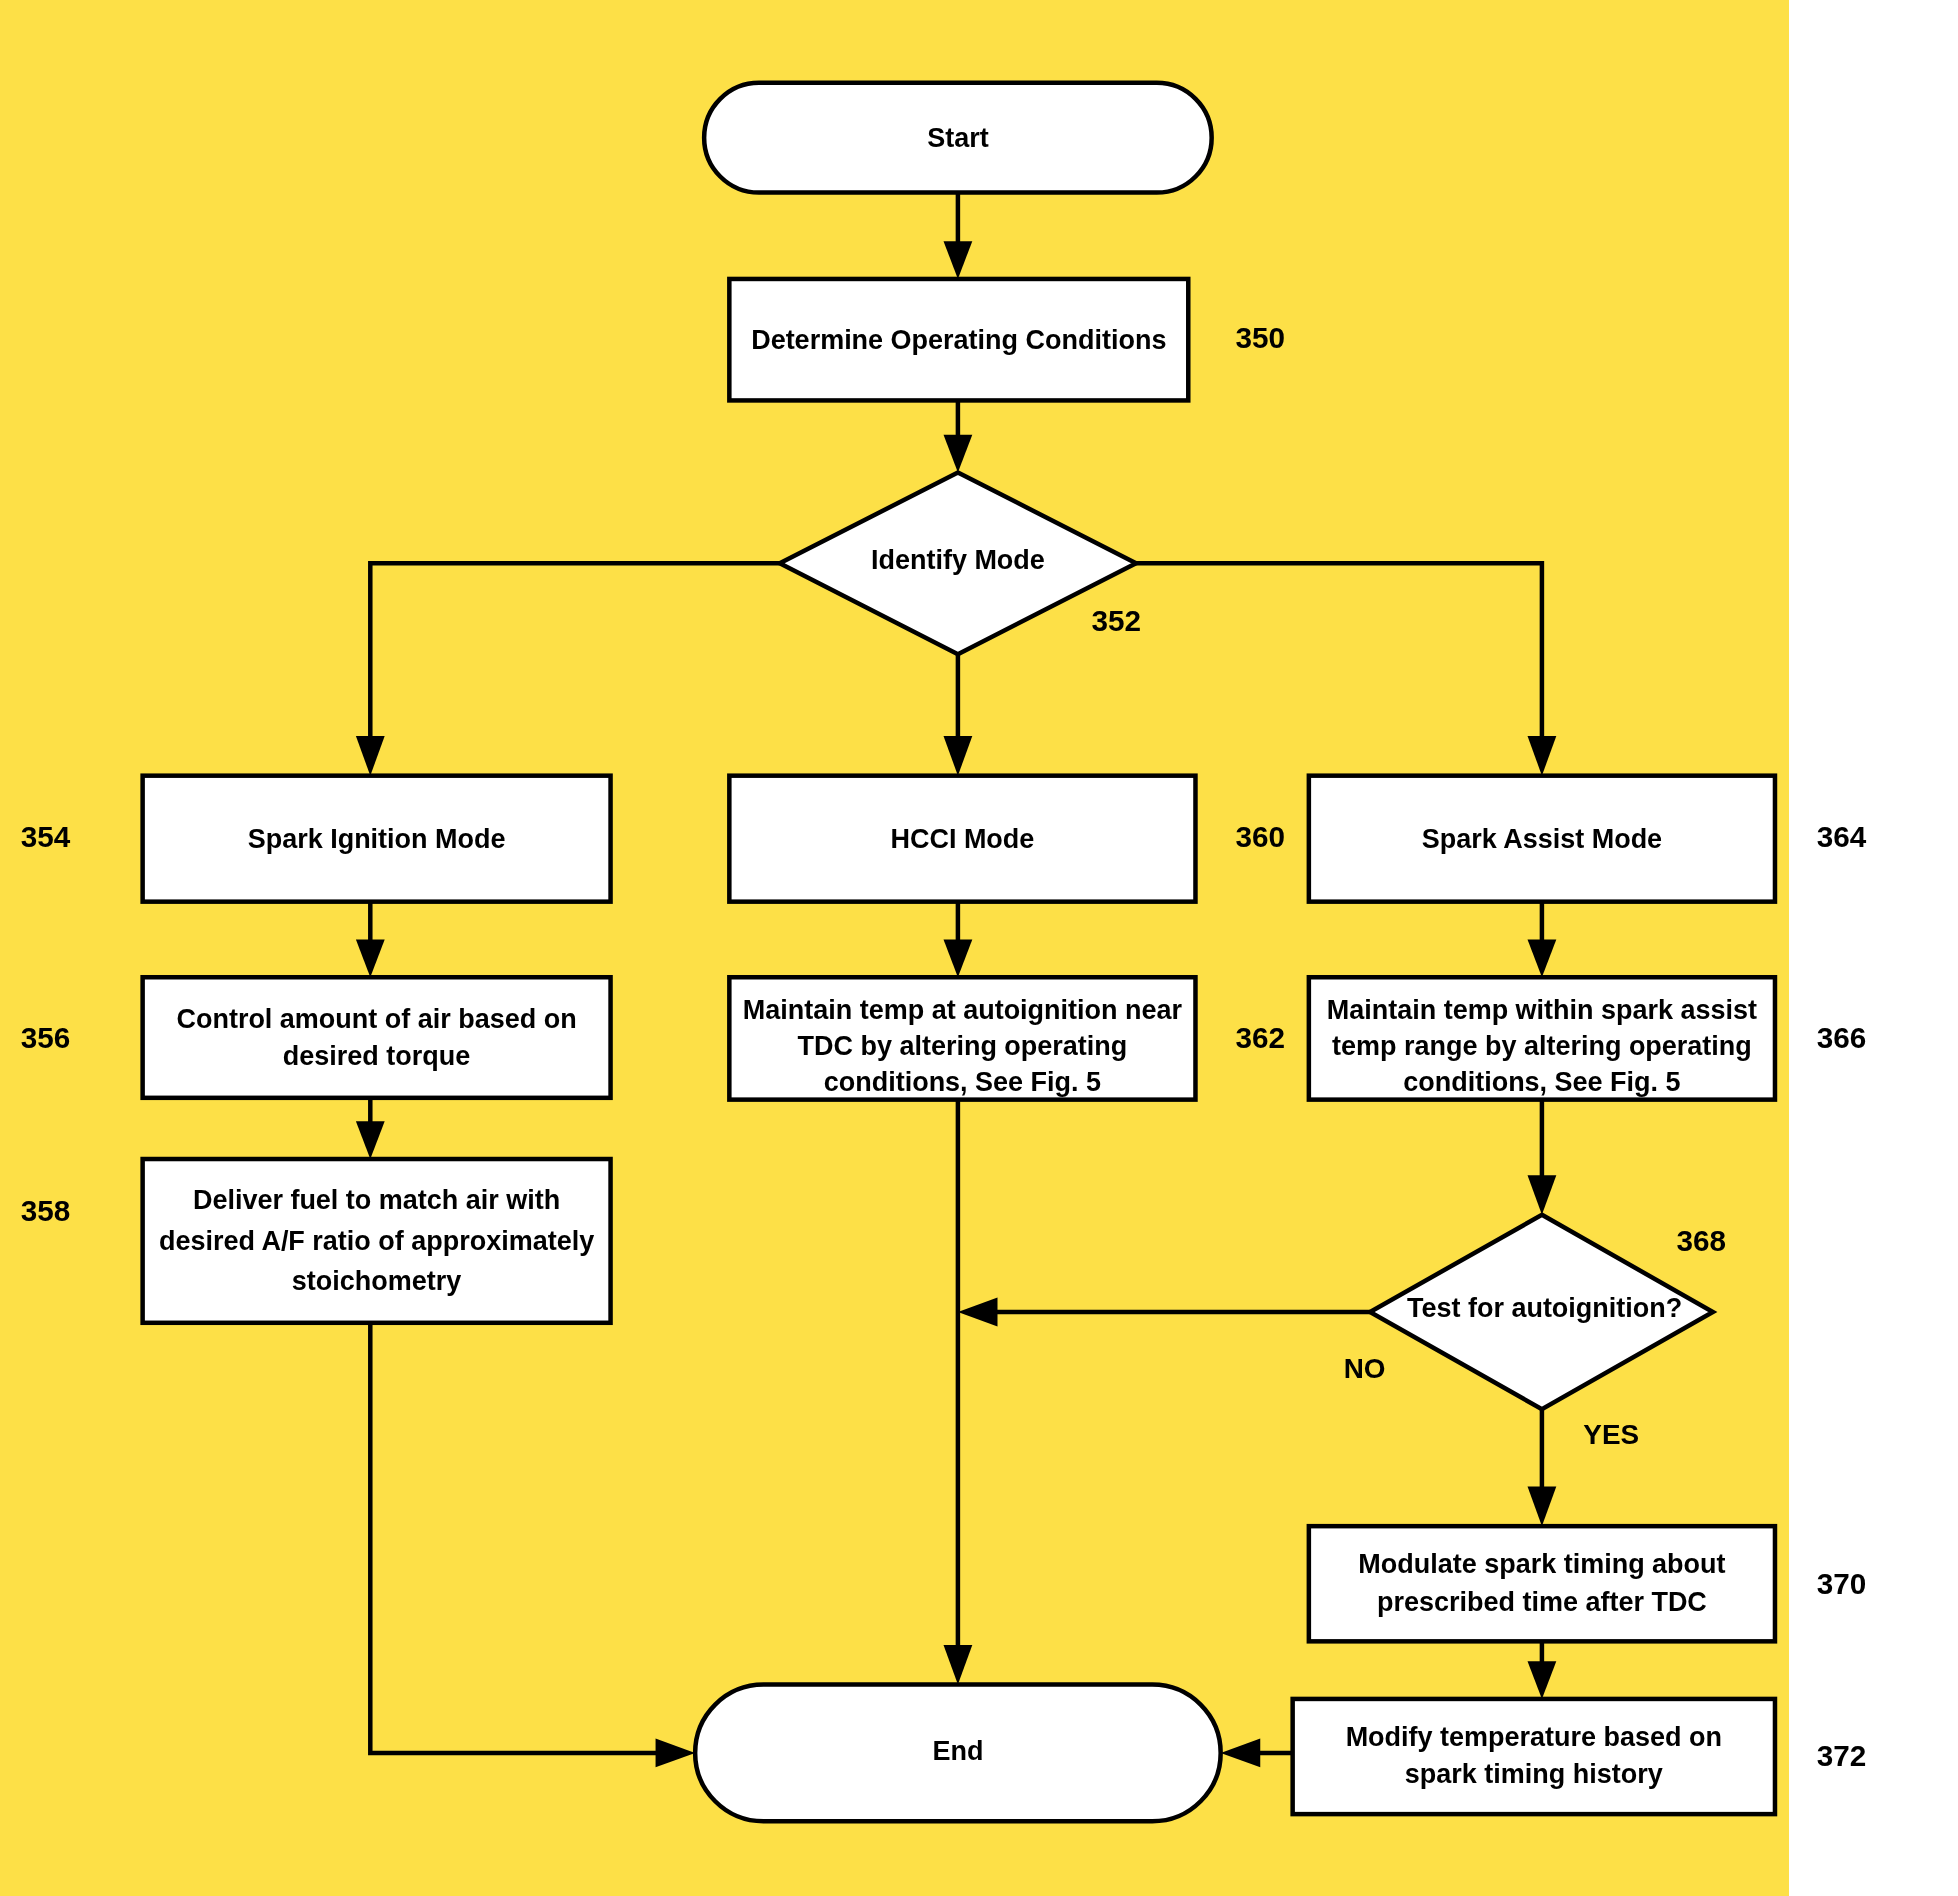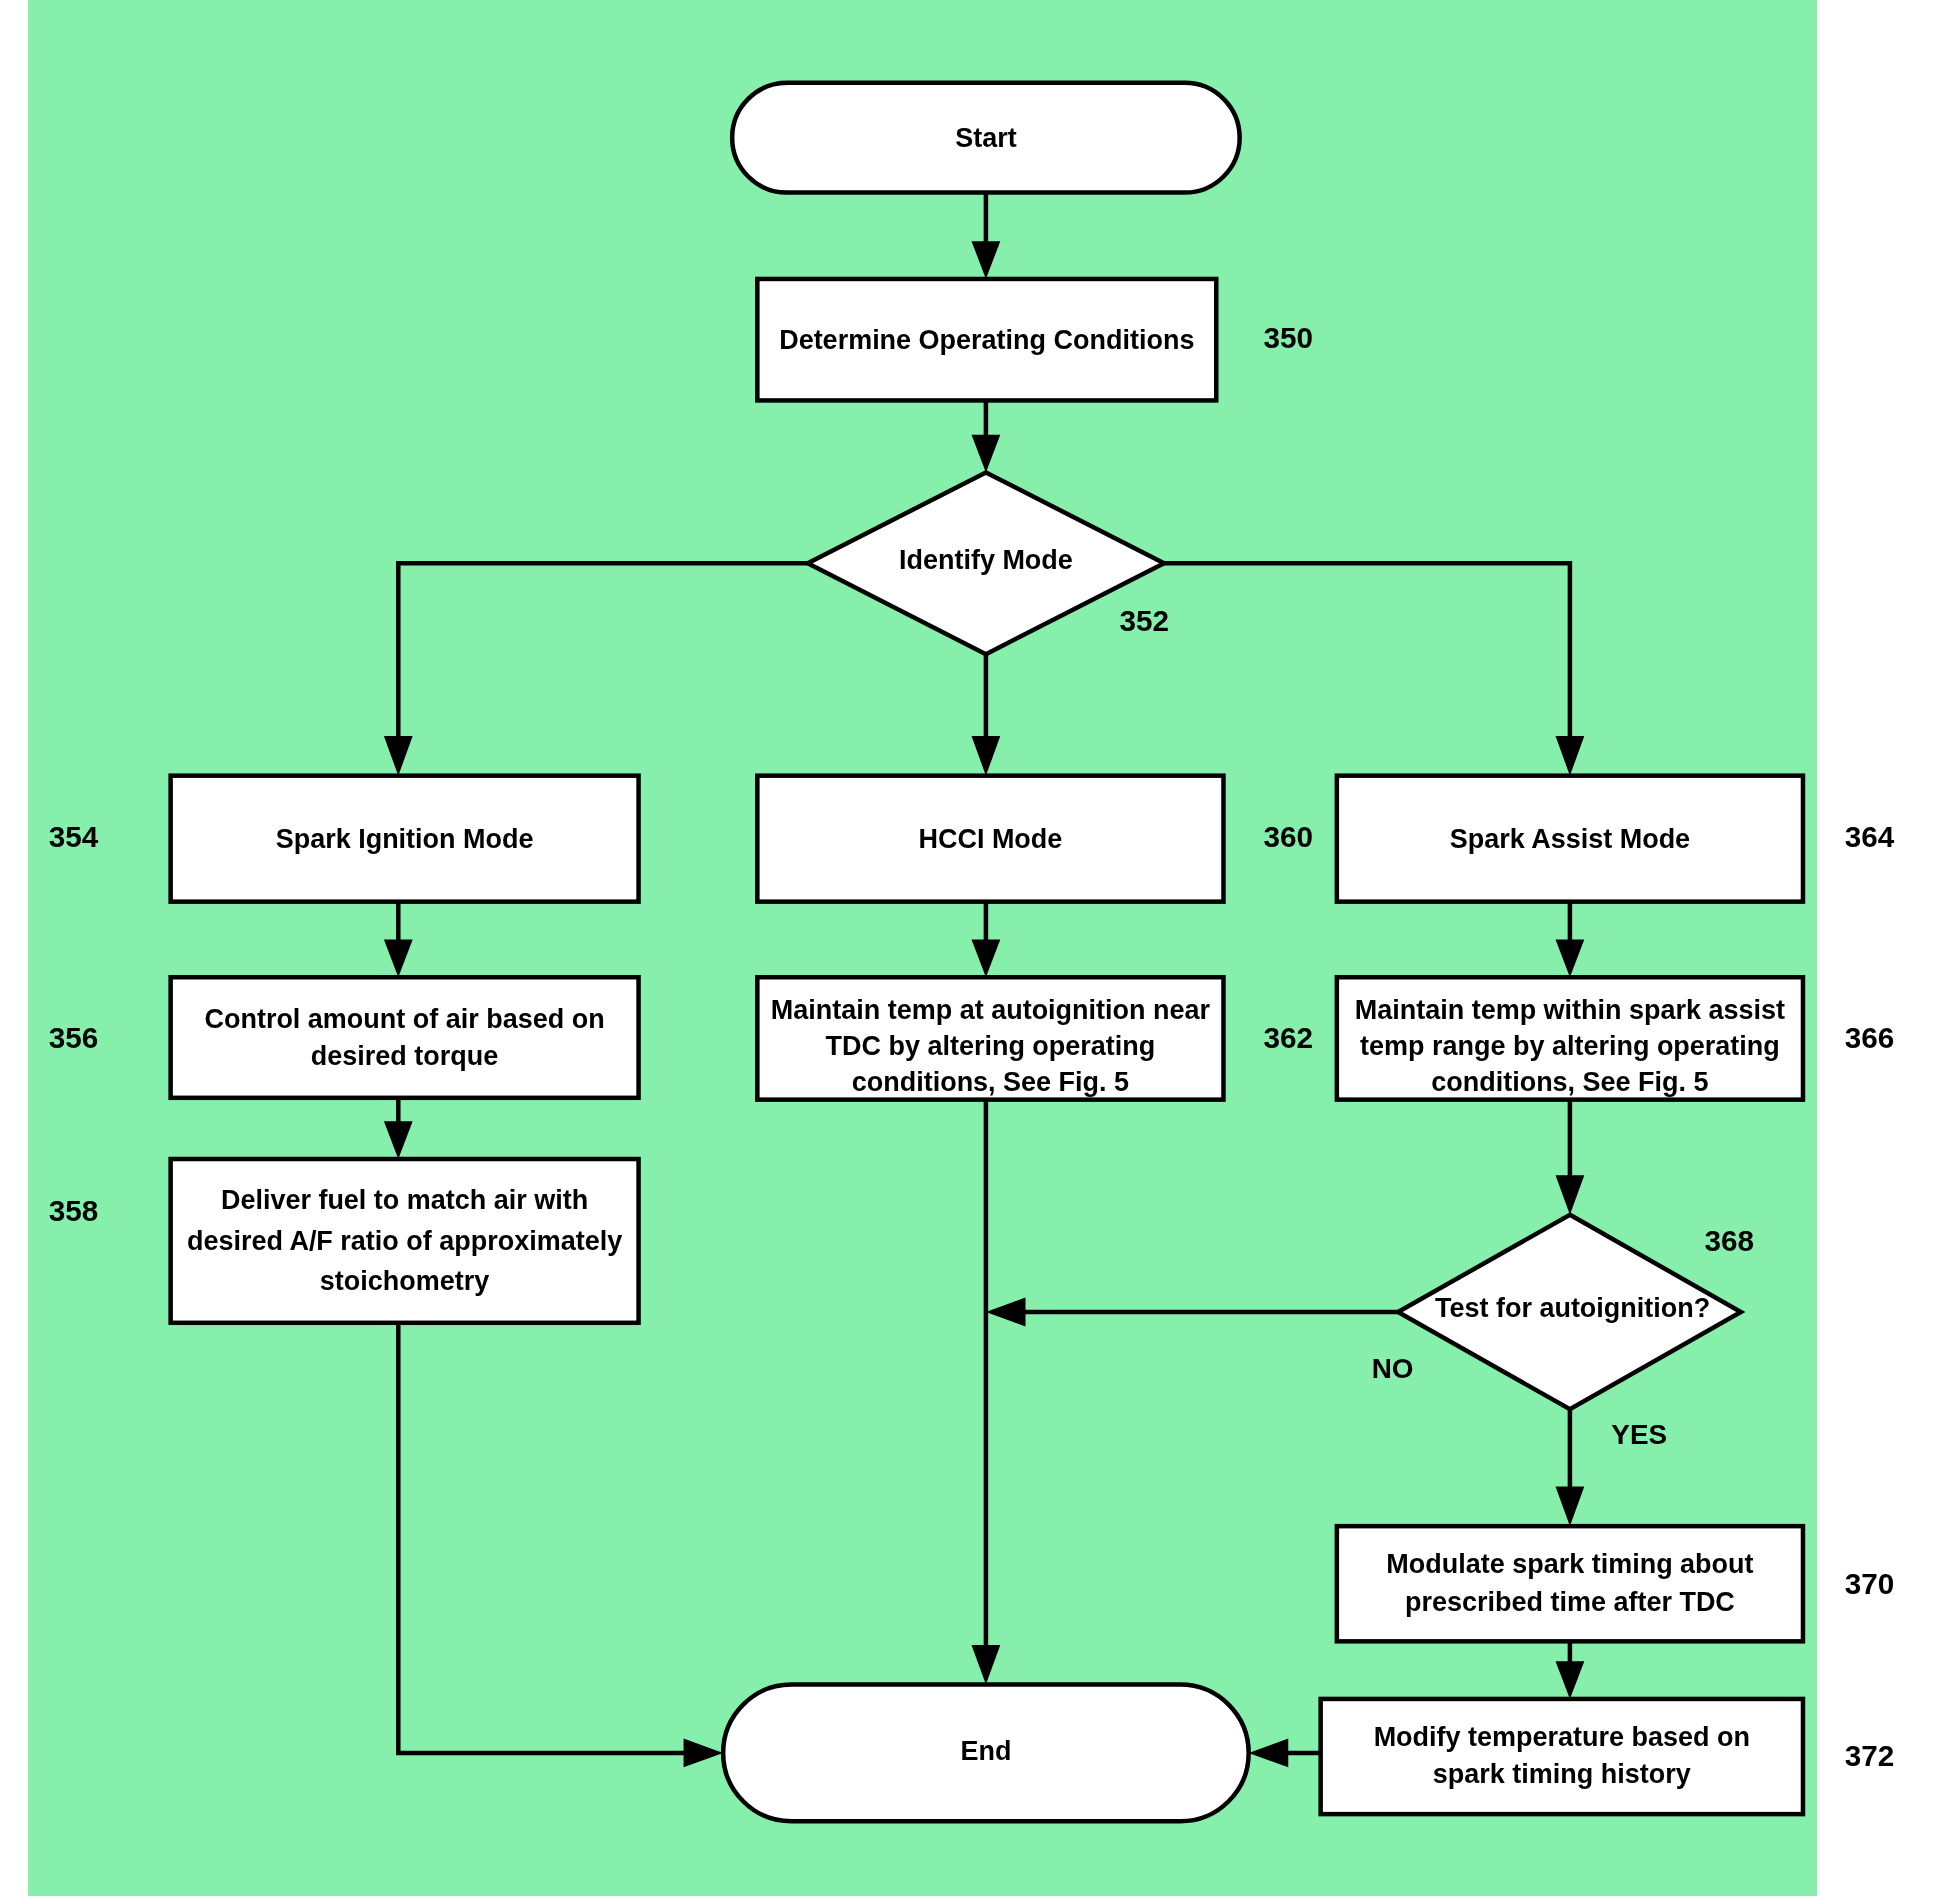--- a/index.html
+++ b/index.html
@@ -4,23 +4,22 @@
 <style>
   html, body {
     margin: 0;
     padding: 0;
     background: #ffffff;
   }
   #page {
     position: relative;
     width: 1789px;
     height: 1896px;
-    background: #86efac;
+    background: #fde047;
     font-family: "Liberation Sans", sans-serif;
-    margin-left: 28px;
   }
   svg#flow {
     position: absolute;
     left: 0;
     top: 0;
     width: 1959px;
     height: 1896px;
     display: block;
   }
   .shape {

